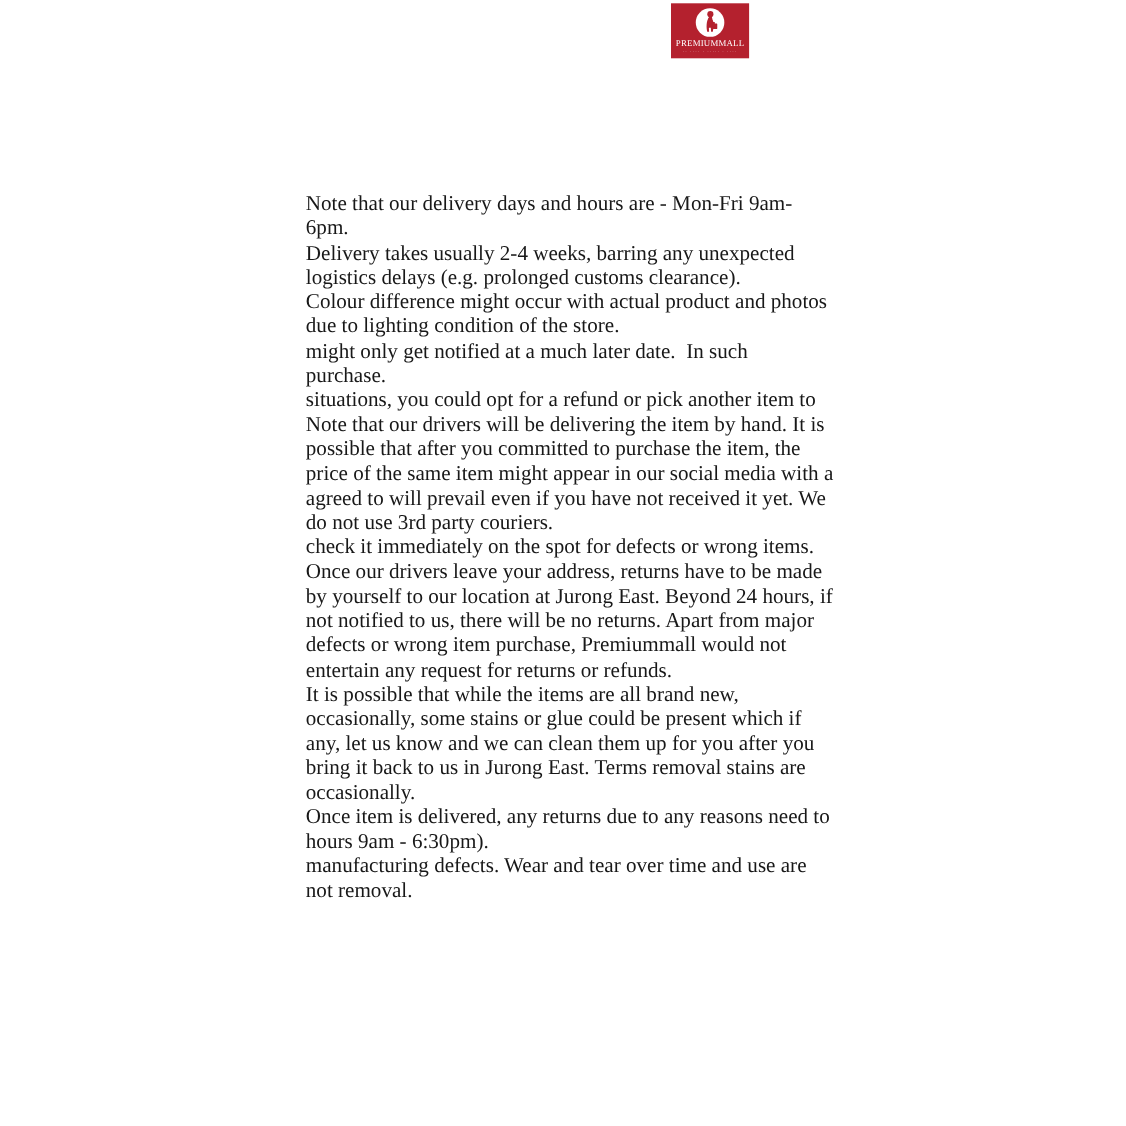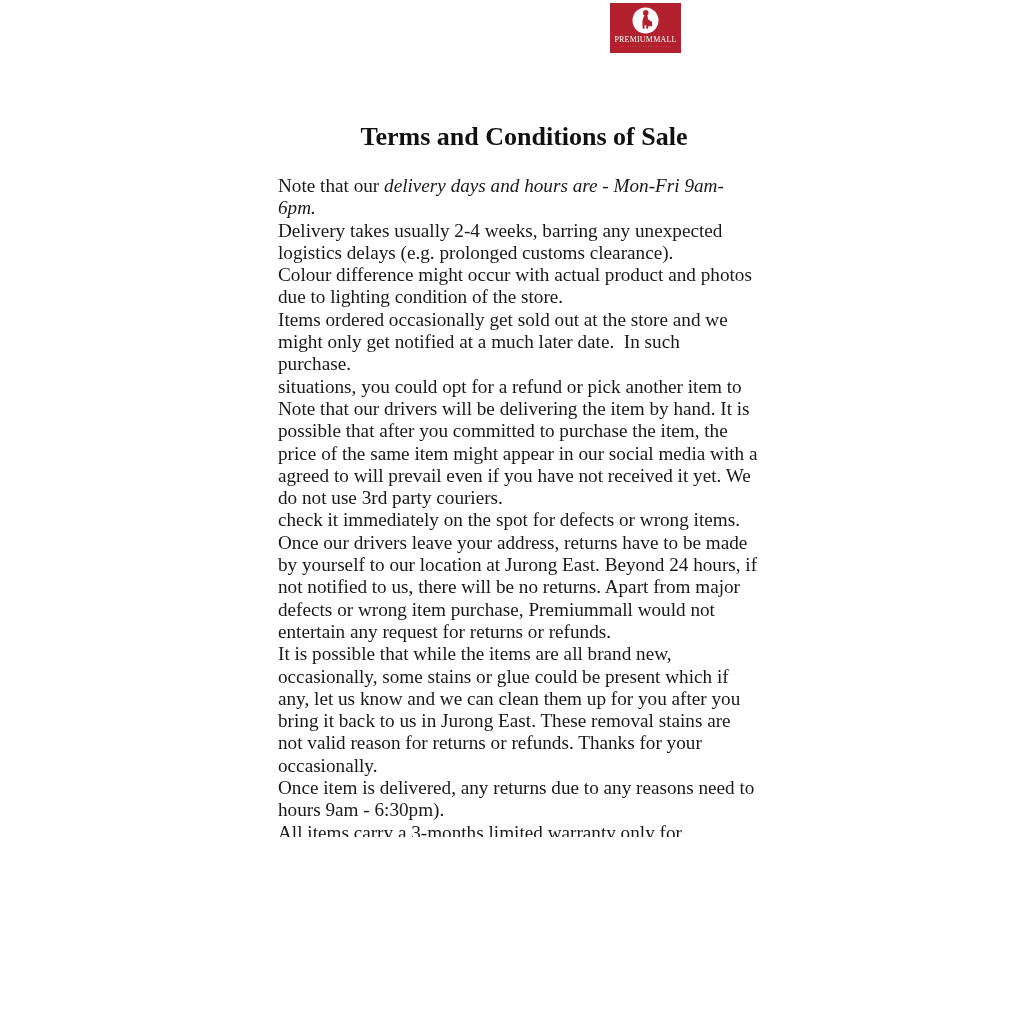--- a/index.html
+++ b/index.html
@@ -74,21 +74,21 @@
     position: absolute;
     left: 278px;
     top: 175px;
     width: 500px;
     font-size: 19.2px;
     line-height: 22.3px;
     color: #181818;
   }
   .para { margin: 0; padding: 0; }
   .line { white-space: pre; }
-  .i { font-style: italic; }
+  .i { }
 </style>
 </head>
 <body>
 
 <div class="page" style="background: rgb(255, 255, 255);">
 
   <div class="logo" style="background: rgb(180, 33, 46);">
     <svg class="logo-circle" viewBox="0 0 28 28" aria-hidden="true">
       <circle cx="14" cy="14" r="13.5" fill="#ffffff"></circle>
       <g fill="#b4212e">
@@ -102,37 +102,35 @@
                  C16.6 11.7 15.9 9.8 15.3 8.9 Z"></path>
         <path d="M15.6 10.5 L17.9 14.8 L16.8 15.4 L14.9 11.3 Z"></path>
         <rect x="15.4" y="13.4" width="3.1" height="4.2" rx="0.4"></rect>
         <rect x="16.7" y="14.9" width="4.1" height="5.1" rx="0.4"></rect>
       </g>
     </svg>
     <div class="logo-brand">PREMIUMMALL</div>
     <div class="logo-tagline">·· ···· · ····· · ····</div>
   </div>
 
-  <div class="doc-title">Terms and Conditions of Sale</div>
 
   <div class="terms-body">
       <div class="para">
         <div class="line"><span>Note that our </span><span class="i">delivery days and hours are - Mon-Fri 9am-</span></div>
         <div class="line"><span class="i">6pm.</span></div>
       </div>
       <div class="para">
         <div class="line"><span>Delivery takes usually 2-4 weeks, barring any unexpected</span></div>
         <div class="line"><span>logistics delays (e.g. prolonged customs clearance).</span></div>
       </div>
       <div class="para">
         <div class="line"><span>Colour difference might occur with actual product and photos</span></div>
         <div class="line"><span>due to lighting condition of the store.</span></div>
       </div>
       <div class="para">
-        <div class="line"><span>Items ordered occasionally get sold out at the store and we</span></div>
         <div class="line"><span>might only get notified at a much later date.  In such</span></div>
         <div class="line"><span>purchase.</span></div>
         <div class="line"><span>situations, you could opt for a refund or pick another item to</span></div>
       </div>
       <div class="para">
         <div class="line"><span>Note that our drivers will be delivering the item by hand. It is</span></div>
         <div class="line"><span>possible that after you committed to purchase the item, the</span></div>
         <div class="line"><span>price of the same item might appear in our social media with a</span></div>
         <div class="line"><span>agreed to will prevail even if you have not received it yet. We</span></div>
         <div class="line"><span>do not use 3rd party couriers.</span></div>
@@ -144,28 +142,26 @@
         <div class="line"><span>Once our drivers leave your address, returns have to be made</span></div>
         <div class="line"><span>by yourself to our location at Jurong East. Beyond 24 hours, if</span></div>
         <div class="line"><span>not notified to us, there will be no returns. Apart from major</span></div>
         <div class="line"><span>defects or wrong item purchase, Premiummall would not</span></div>
         <div class="line"><span>entertain any request for returns or refunds.</span></div>
       </div>
       <div class="para">
         <div class="line"><span>It is possible that while the items are all brand new,</span></div>
         <div class="line"><span>occasionally, some stains or glue could be present which if</span></div>
         <div class="line"><span>any, let us know and we can clean them up for you after you</span></div>
-        <div class="line"><span>bring it back to us in Jurong East. These removal stains are</span></div>
-        <div class="line"><span>not valid reason for returns or refunds. Thanks for your</span></div>
+        <div class="line"><span>bring it back to us in Jurong East. Terms removal stains are</span></div>
         <div class="line"><span>occasionally.</span></div>
       </div>
       <div class="para">
         <div class="line"><span>Once item is delivered, any returns due to any reasons need to</span></div>
         <div class="line"><span>hours 9am - 6:30pm).</span></div>
       </div>
       <div class="para">
-        <div class="line"><span>All items carry a 3-months limited warranty only for</span></div>
         <div class="line"><span>manufacturing defects. Wear and tear over time and use are</span></div>
         <div class="line"><span>not removal.</span></div>
       </div>
     </div>
 
 </div>
 
 </body></html>

